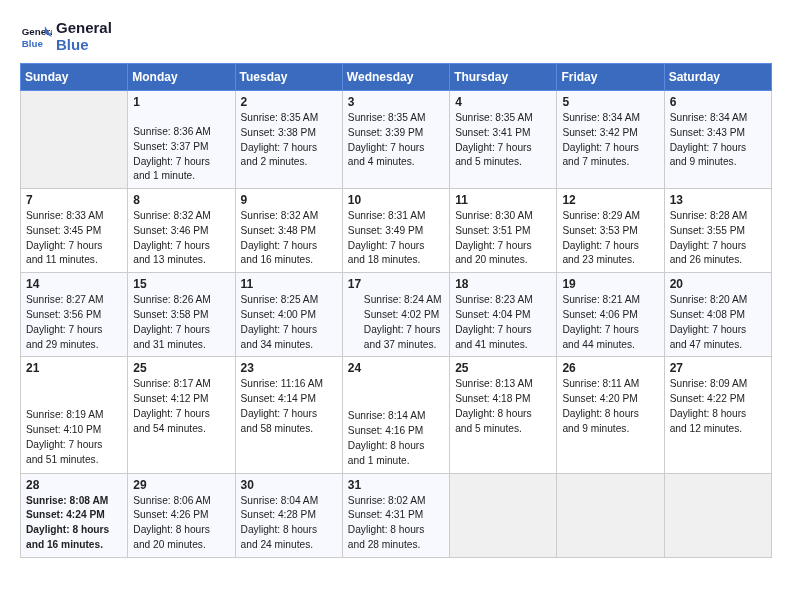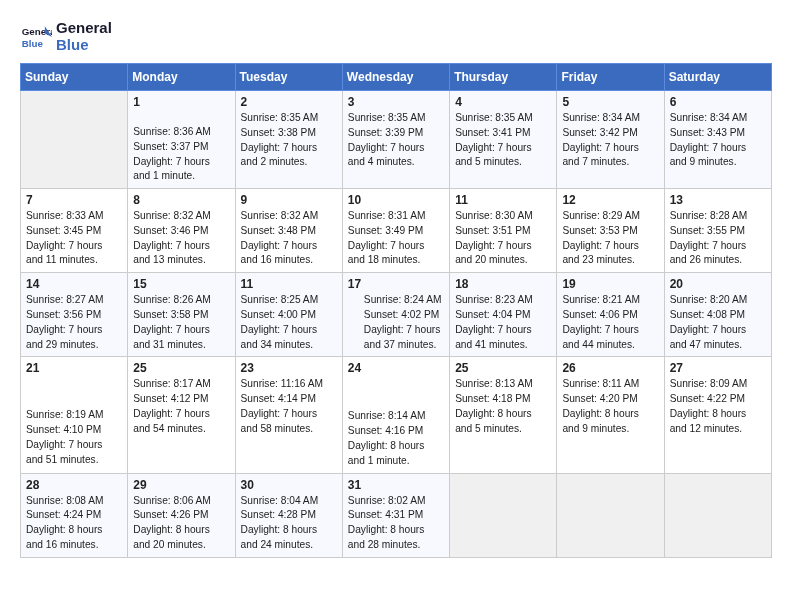--- a/index.html
+++ b/index.html
@@ -321,21 +321,21 @@
             <span class="day-number">27</span>
             <div class="day-info" style="white-space: pre-line;">Sunrise: 8:09 AM
 Sunset: 4:22 PM
 Daylight: 8 hours
 and 12 minutes.</div>
           </td>
         </tr>
         <tr>
           <td>
             <span class="day-number">28</span>
-            <div class="day-info" style="white-space: pre-line;">Sunrise: 8:08 AM
+            <div class="day-info" style="white-space: pre-line; font-weight: bold;">Sunrise: 8:08 AM
 Sunset: 4:24 PM
 Daylight: 8 hours
 and 16 minutes.</div>
           </td>
           <td>
             <span class="day-number">29</span>
             <div class="day-info" style="white-space: pre-line;">Sunrise: 8:06 AM
 Sunset: 4:26 PM
 Daylight: 8 hours
 and 20 minutes.</div>

